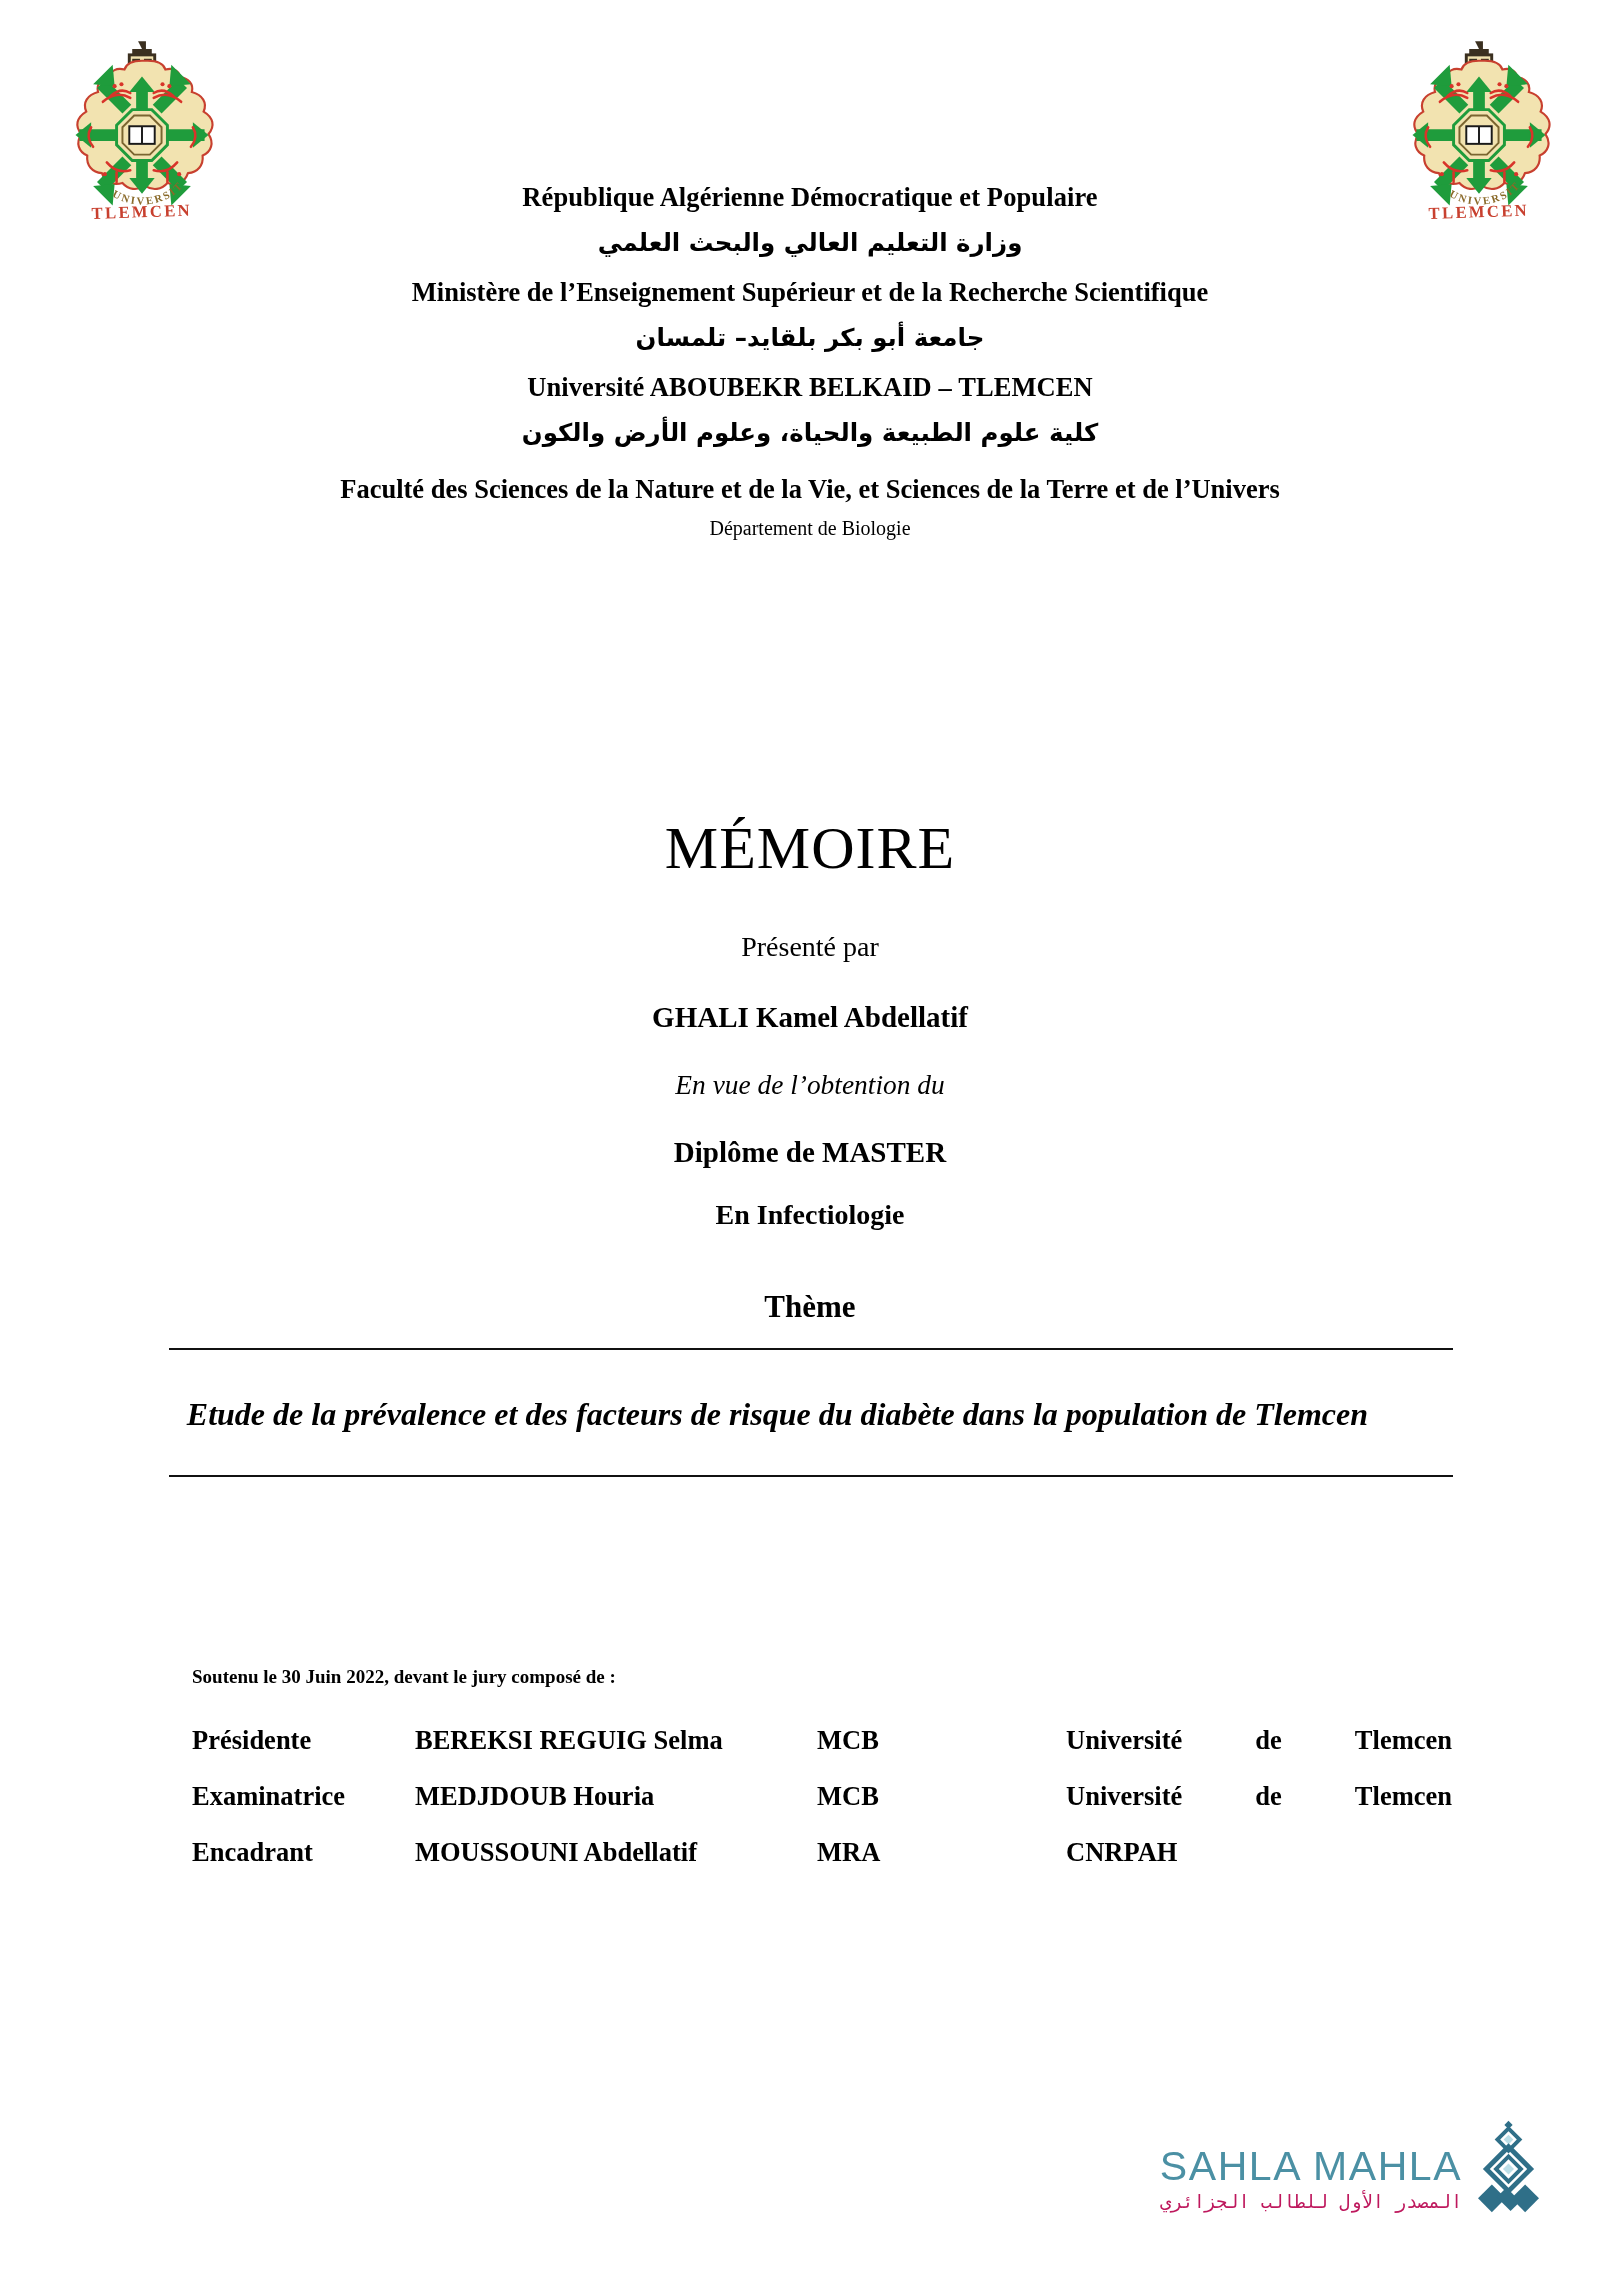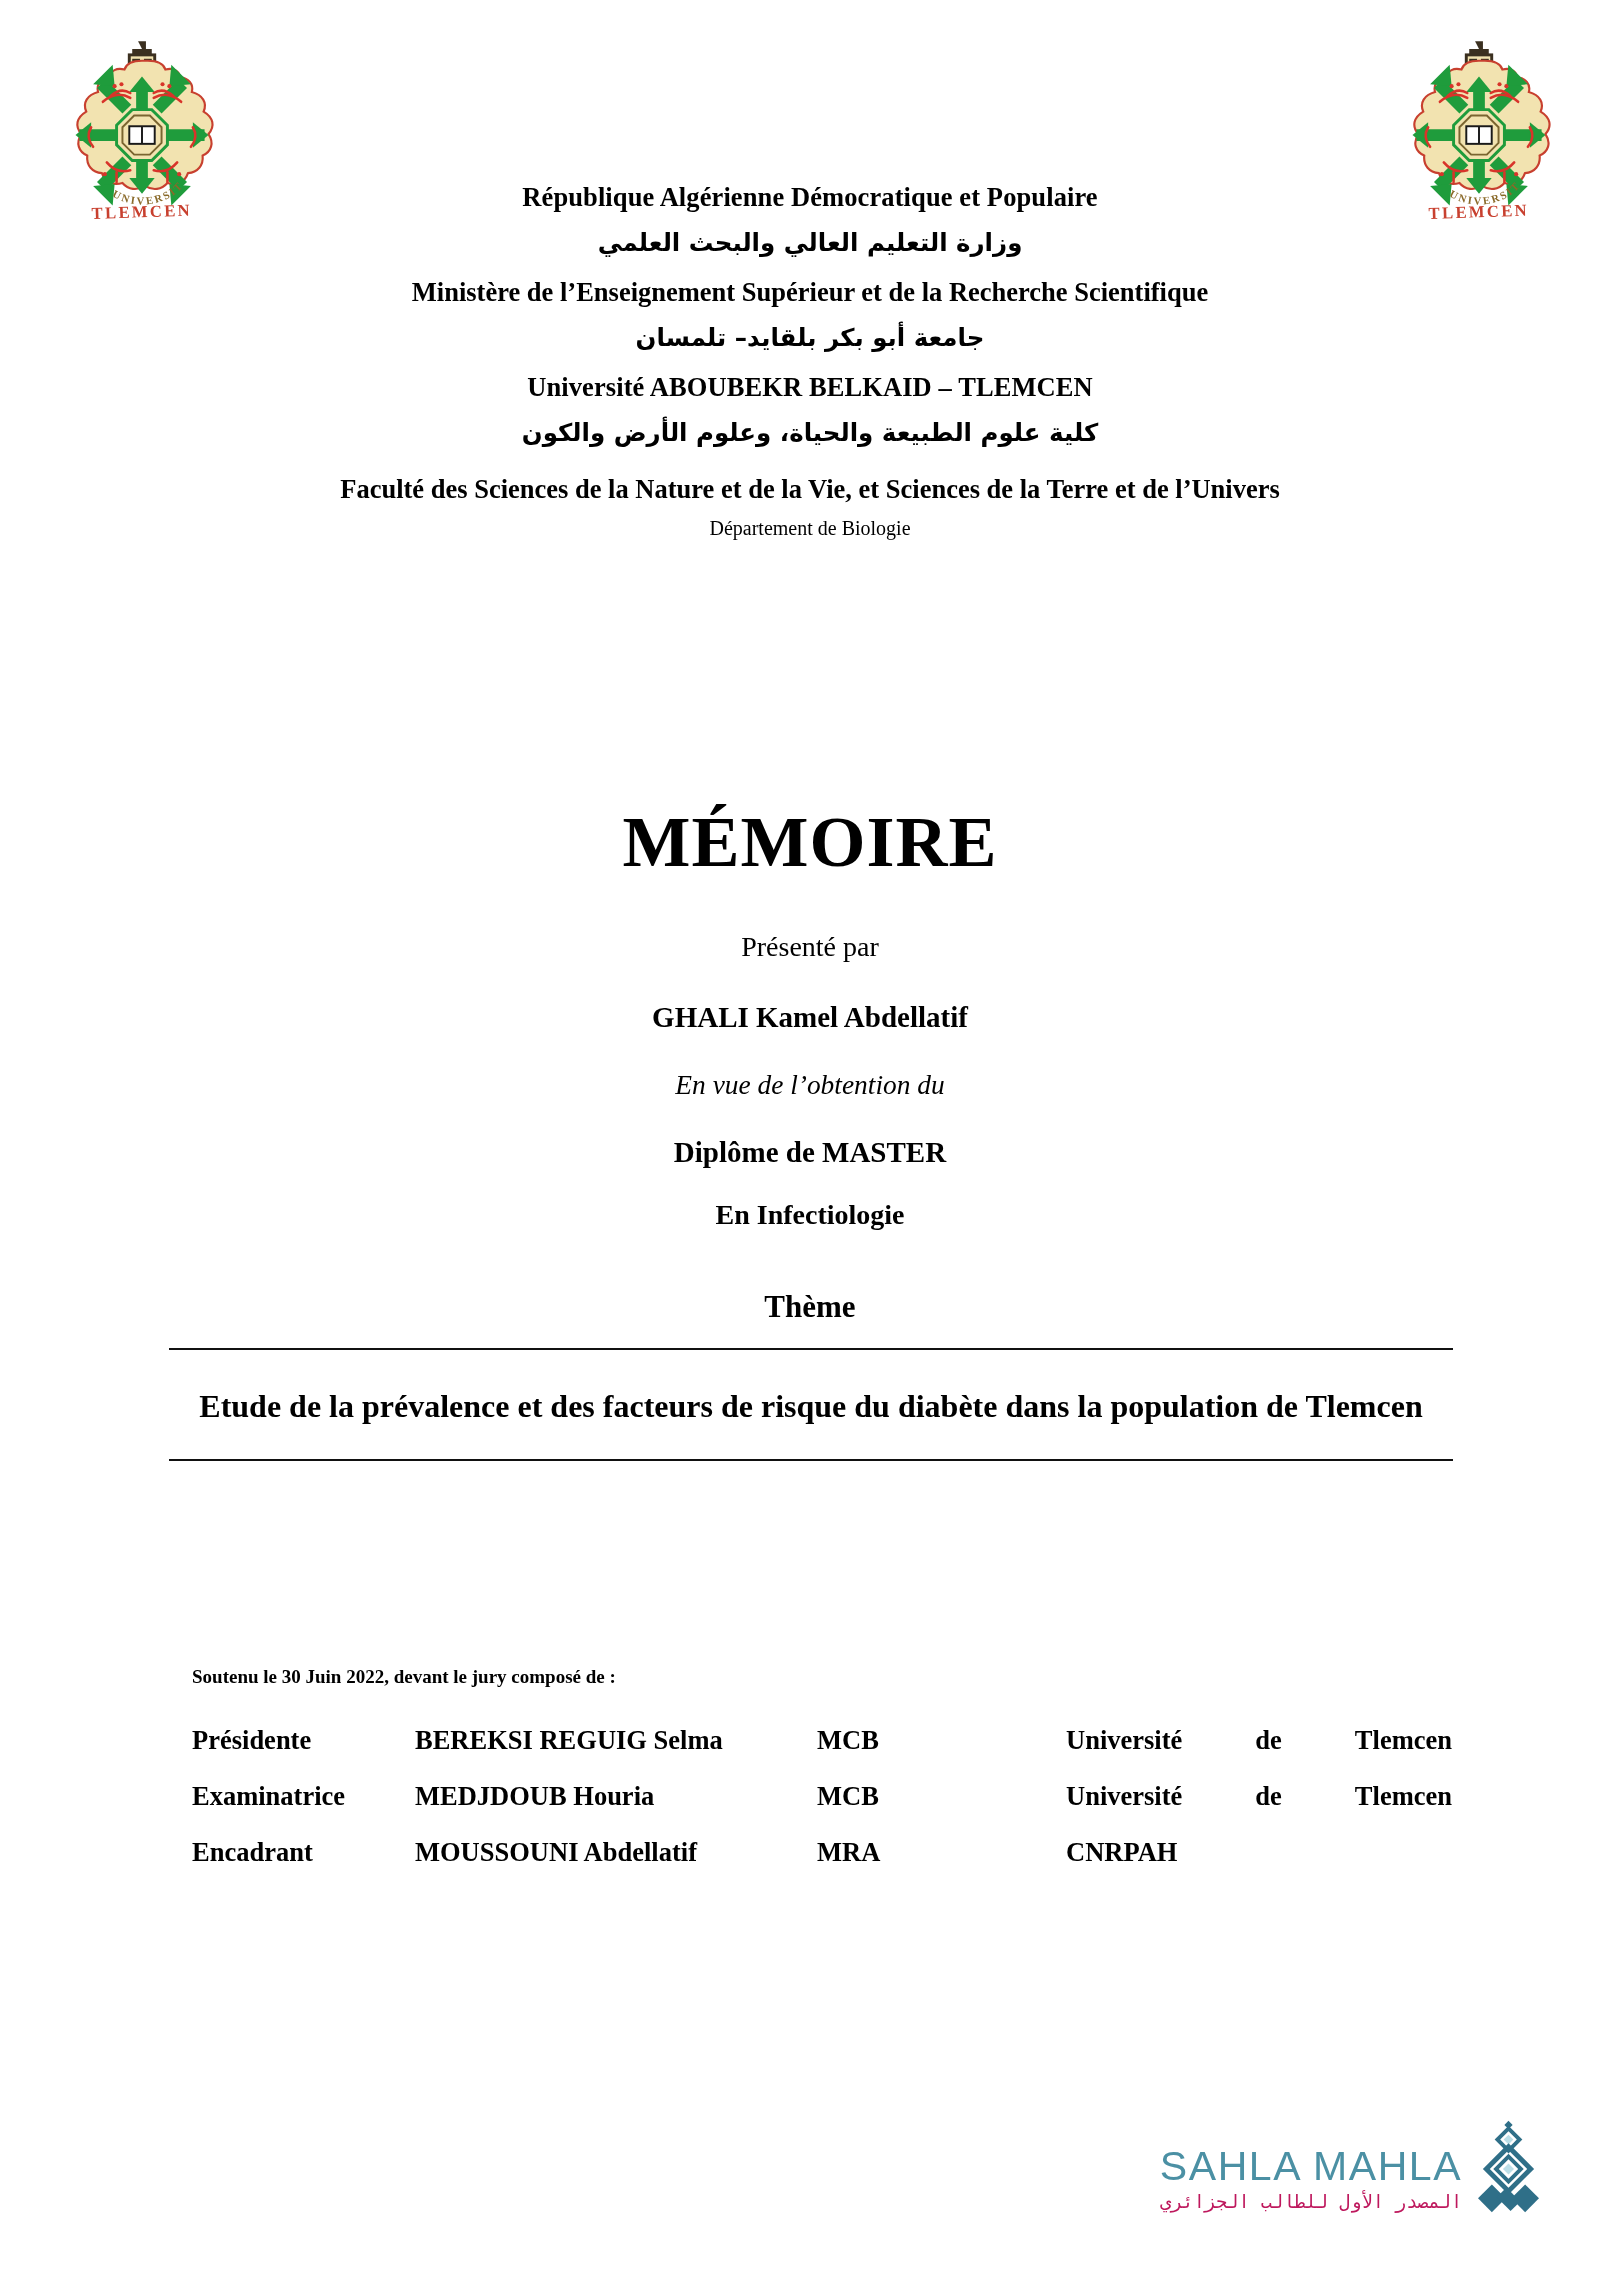--- a/index.html
+++ b/index.html
@@ -73,25 +73,25 @@
 
   
   .memoire-wrap {
     position: absolute;
     top: 806px;
     left: 176px;
     width: 1268px;
     text-align: center;
   }
   .memoire {
-    font-size: 72px;
-    font-weight: bold;
+    font-size: 60px;
+    font-weight: normal;
     letter-spacing: 1px;
     line-height: 1;
-    margin: 0;
+    margin: 12px;
   }
   .presente {
     font-size: 28px;
     margin: 53px 0 0 0;
   }
   .author {
     font-size: 29px;
     font-weight: bold;
     margin: 38px 0 0 0;
   }
@@ -124,24 +124,24 @@
     width: 1284px;
   }
   .rule {
     height: 0;
     border-top: 2px solid #111111;
     width: 100%;
   }
   .theme-title {
     font-size: 32px;
     font-weight: bold;
-    text-align: center;
     line-height: 1.40;
     padding: 34px 9.8px 30px 9.8px;
-    margin: 0;
+    margin: 8px;
+    font-style: italic;
   }
 
   
   .soutenu {
     position: absolute;
     top: 1647px;
     left: 192px;
     font-size: 19px;
     font-weight: bold;
   }

